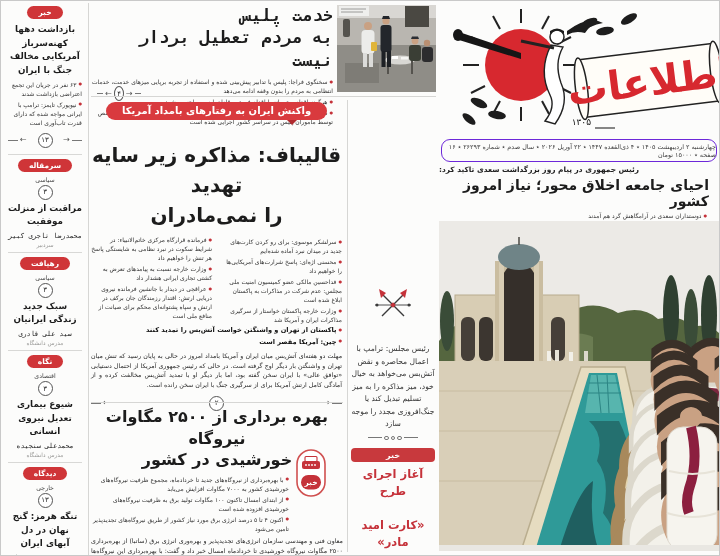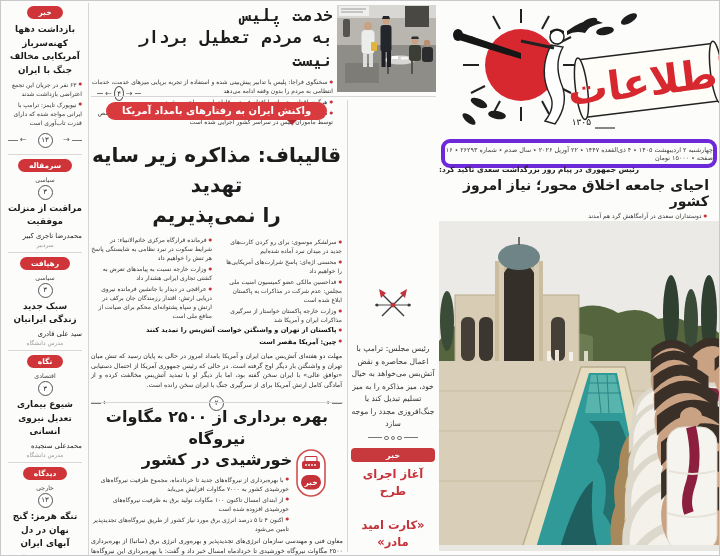--- a/index.html
+++ b/index.html
@@ -11,21 +11,21 @@
   .hrule{position:absolute;height:1px;background:#d6d6d4;}
 
   
   .sidebar{position:absolute;left:2px;top:0;width:84px;height:556px;padding:2px 5px;
            box-sizing:border-box;overflow:hidden;}
   .sb-sep{border:none;border-top:1px solid #d8d8d6;margin:4px 0;}
   .sb-tab{background:#cf3538;color:#fff;font-size:7.5px;font-weight:bold;border-radius:7px;
           padding:2px 11px;width:max-content;margin:3px auto 4px;line-height:1.2;}
   .sb-title{font-size:8.8px;font-weight:bold;text-align:center;line-height:1.55;margin:2px 0;}
   .sb-cat{font-size:6.2px;color:#444;text-align:center;margin-top:2px;}
-  .sb-author{font-size:6.8px;margin-top:3px;color:#222;}
+  .sb-author{font-size:6.8px;text-align:center;margin-top:3px;color:#222;font-family:Liberation Mono, monospace;}
   .sb-role{font-size:5.8px;text-align:center;color:#9a9a98;margin-top:2px;}
   .sb-bullets{margin-top:2px;}
 
   .bullet{font-size:6px;line-height:1.5;color:#333;text-align:right;margin:2px 0;}
   .bullet::before{content:"●";color:#c5323a;font-size:4px;vertical-align:1.5px;margin-left:2px;}
   .bullet.bold{font-weight:bold;color:#111;font-size:6.6px;}
 
   .circ{width:13px;height:13px;border:1px solid #555;border-radius:50%;font-size:7px;
         display:flex;align-items:center;justify-content:center;margin:2px auto;color:#222;background:#fff;}
   .pageref{display:flex;align-items:center;justify-content:center;gap:2px;margin:4px auto 0;color:#555;}
@@ -184,21 +184,21 @@
       <rect x="6" y="14" width="7" height="18" rx="2" fill="#55534e"></rect>
     </svg>
   </div>
 
   <div class="hrule" style="left:90px;top:95px;width:345px;"></div>
   <div class="vrule" style="left:346px;top:99px;height:452px;"></div>
 
   <div class="abs" style="left:90px;top:99px;width:251px;">
     <div class="ribbon">واکنش ایران به رفتارهای بامداد آمریکا</div>
     <div class="h-xl" style="margin-top:20px;">قالیباف: مذاکره زیر سایه تهدید</div>
-    <div class="h-xl">را نمی‌پذیریم</div>
+    <div class="h-xl">را نمی‌مادران</div>
     <div class="two-col">
       <div class="bullet">سرلشکر موسوی: برای رو کردن کارت‌های جدید در میدان نبرد آماده شده‌ایم</div>
       <div class="bullet">محسنی اژه‌ای: پاسخ شرارت‌های آمریکایی‌ها را خواهیم داد</div>
       <div class="bullet">فداحسین مالکی عضو کمیسیون امنیت ملی مجلس: عدم شرکت در مذاکرات به پاکستان ابلاغ شده است</div>
       <div class="bullet">وزارت خارجه پاکستان خواستار از سرگیری مذاکرات ایران و آمریکا شد</div>
       <div class="bullet">فرمانده قرارگاه مرکزی خاتم‌الانبیاء: در شرایط سکوت در نبرد نظامی به شایستگی پاسخ هر تنش را خواهیم داد</div>
       <div class="bullet">وزارت خارجه نسبت به پیامدهای تعرض به کشتی تجاری ایرانی هشدار داد</div>
       <div class="bullet">عراقچی در دیدار با جانشین فرمانده نیروی دریایی ارتش: اقتدار رزمندگان جان برکف در ارتش و سپاه پشتوانه‌ای محکم برای صیانت از منافع ملی است</div>
     </div>
     <div class="bullet bold">پاکستان از تهران و واشنگتن خواست آتش‌بس را تمدید کنند</div>
@@ -313,21 +313,21 @@
         <rect x="140" y="49" width="140" height="58" rx="3" fill="#fffdf8" stroke="#222" stroke-width="1.5"></rect>
         <ellipse cx="142" cy="78" rx="6" ry="31" fill="#fffdf8" stroke="#222" stroke-width="1.5"></ellipse>
         <ellipse cx="278" cy="78" rx="6" ry="31" fill="#fffdf8" stroke="#222" stroke-width="1.5"></ellipse>
         <text x="210" y="93" text-anchor="middle" font-size="40" font-weight="bold" fill="#d7282f" font-family="DejaVu Sans">اطلاعات</text>
       </g>
       <text x="152" y="122" font-size="9" fill="#111" font-family="DejaVu Sans">۱۳۰۵</text>
       <line x1="156" y1="125" x2="176" y2="125" stroke="#111" stroke-width="1"></line>
     </svg>
   </div>
 
-  <div class="abs" style="left:440px;top:138px;width:276px;height:29px;border:4px solid #6d28d9;border-radius:9px;
+  <div class="abs" style="left:440px;top:138px;width:276px;height:23px;border:1px solid #6d28d9;border-radius:9px;
               display:flex;align-items:center;justify-content:center;font-size:6.4px;color:#3c3c3c;box-sizing:border-box;">چهارشنبه ۲ اردیبهشت ۱۴۰۵ ٭ ۴ ذی‌القعده ۱۴۴۷ ٭ ۲۲ آوریل ۲۰۲۶ ٭ سال صدم ٭ شماره ۲۶۲۹۳ ٭ ۱۶ صفحه ٭ ۱۵۰۰۰ تومان</div>
 
   <div class="abs" style="left:438px;top:164px;width:278px;">
     <div class="kicker">رئیس جمهوری در پیام روز بزرگداشت سعدی تاکید کرد:</div>
     <div class="h-saadi">احیای جامعه اخلاق محور؛ نیاز امروز کشور</div>
     <div class="bullet saadi-bullet">دوستداران سعدی در آرامگاهش گرد هم آمدند</div>
   </div>
 
   <div class="photo-frame" style="left:438px;top:220px;width:280px;height:330px;">
     <svg width="280" height="330" viewBox="0 0 280 330">

